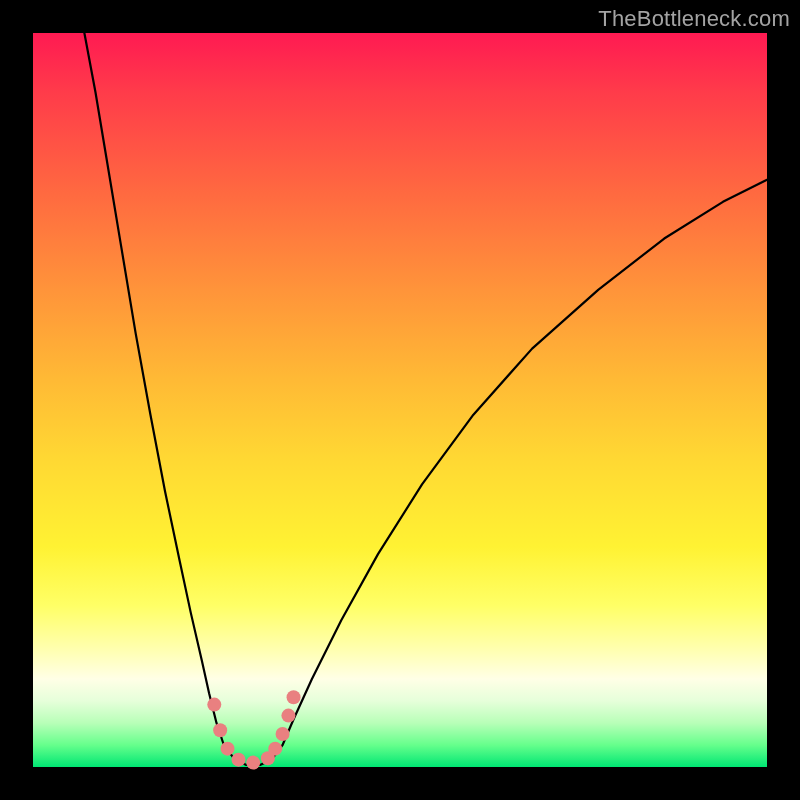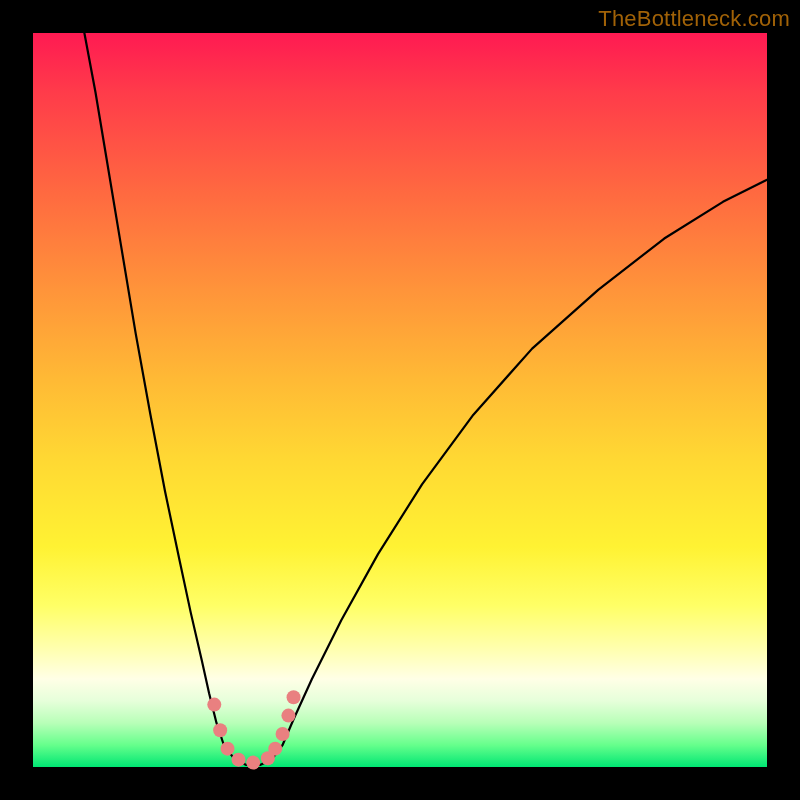--- a/index.html
+++ b/index.html
@@ -39,21 +39,21 @@
       #e6ffda 91%,
       #b8ffb8 94%,
       #66ff8c 97%,
       #00e673 100%
     );
   }
   .watermark {
     position: absolute;
     top: 6px;
     right: 10px;
-    color: #a16207;
+    color: #a3a3a3;
     font-size: 22px;
     letter-spacing: 0.2px;
     user-select: none;
   }
   svg.curve {
     position: absolute;
     left: 0;
     top: 0;
     width: 734px;
     height: 734px;

